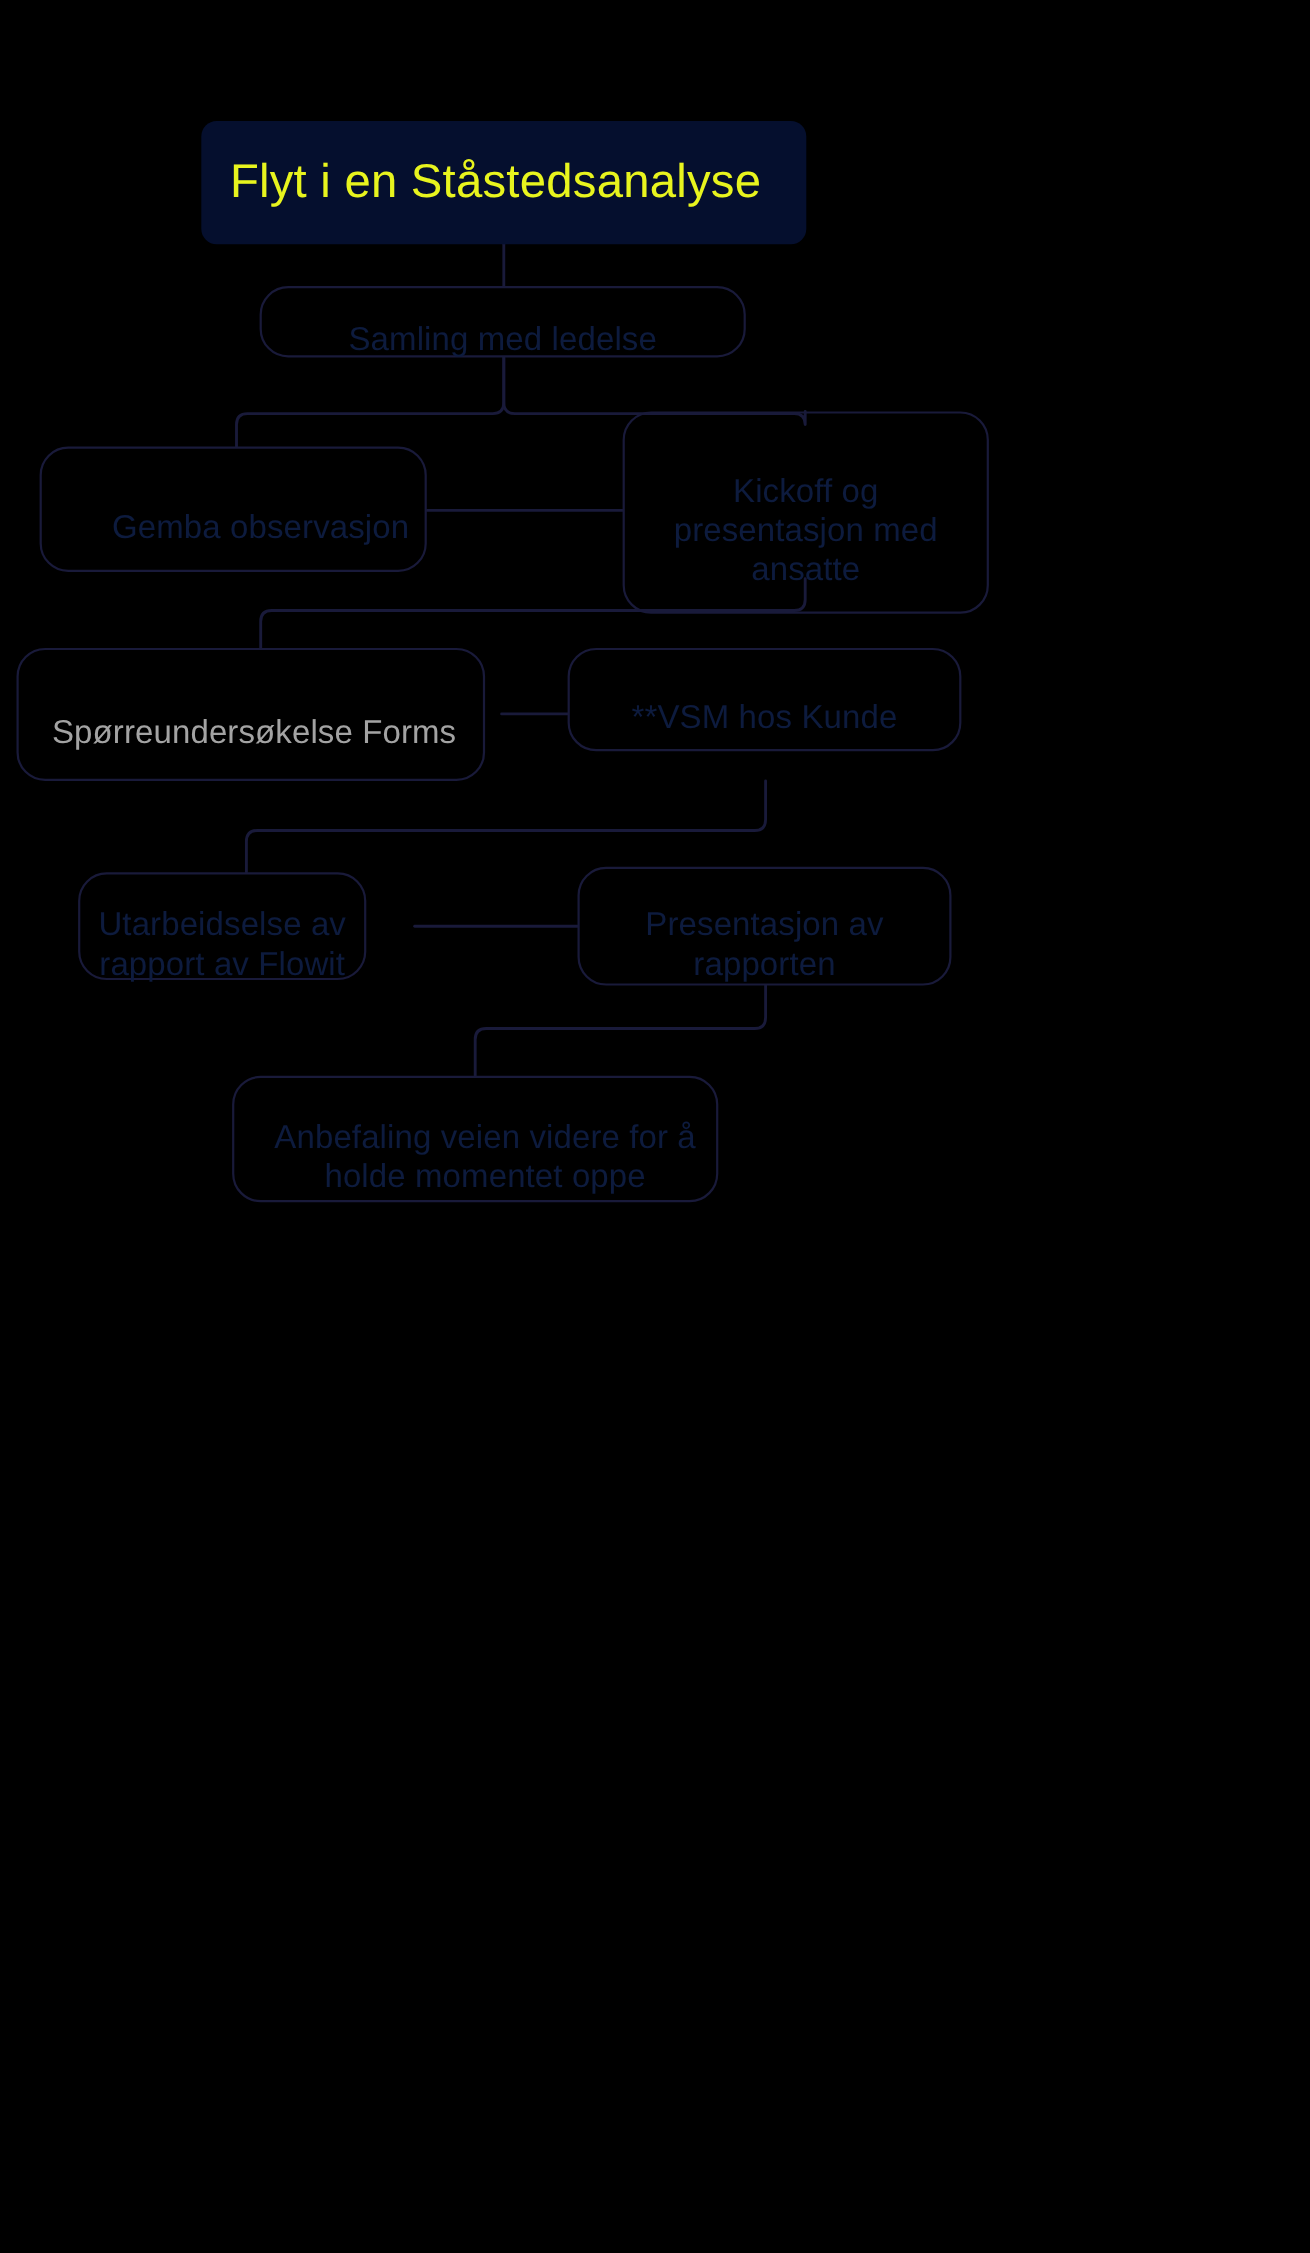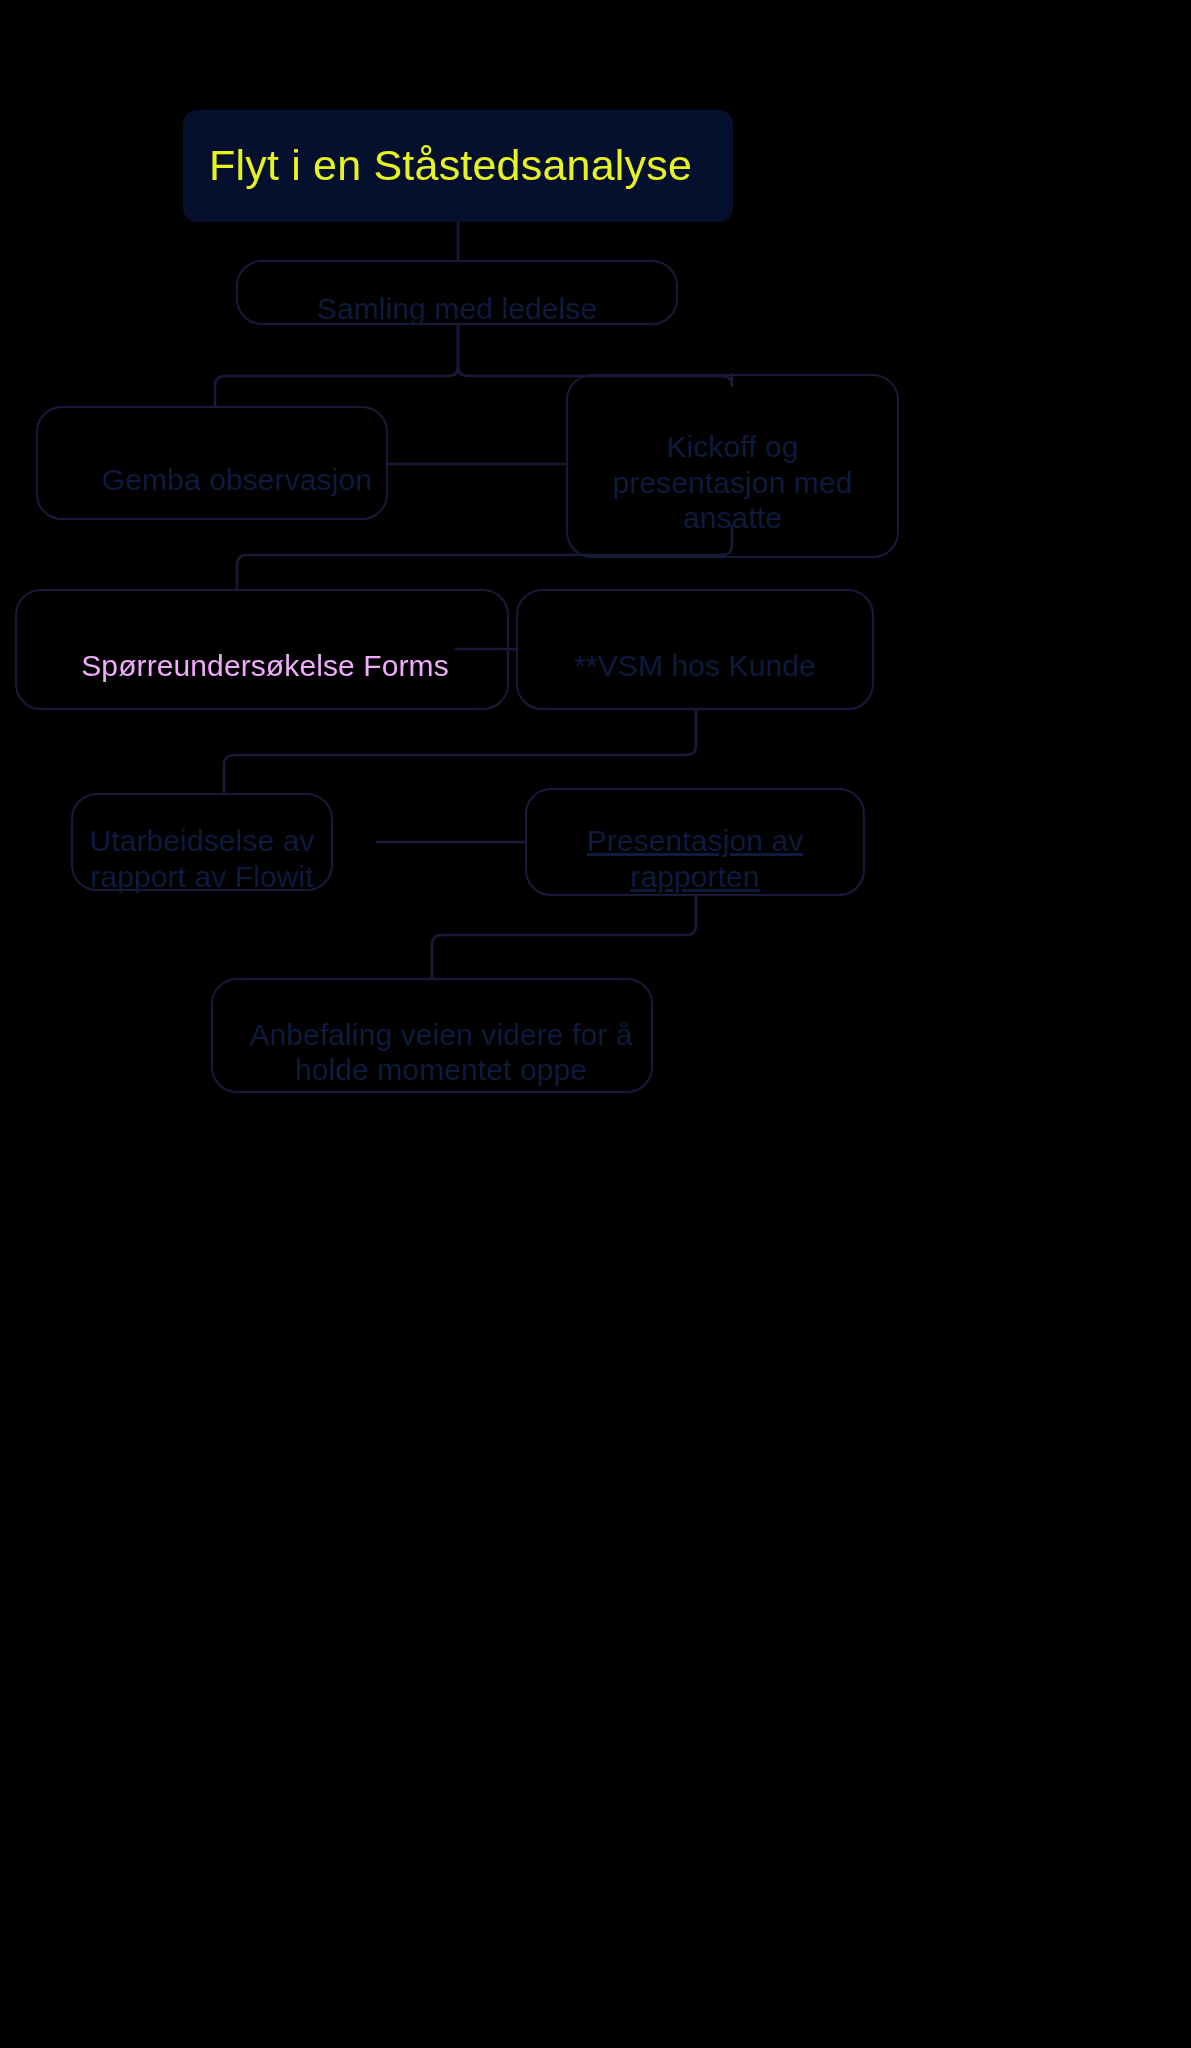--- a/index.html
+++ b/index.html
@@ -104,31 +104,31 @@
       <span class="label">Samling med ledelse</span>
     </div>
   <div class="node" id="node-gemba" style="left: 36px; top: 406px; width: 352px; height: 114px; border-color: rgb(25, 26, 58); color: rgb(13, 27, 62); justify-content: flex-end;">
       <span class="label">Gemba observasjon</span>
     </div>
   <div class="node" id="node-kickoff" style="left: 566px; top: 374px; width: 333px; height: 184px; border-color: rgb(25, 26, 58); color: rgb(13, 27, 62);">
       <span class="label">Kickoff og
 presentasjon med
 ansatte</span>
     </div>
-  <div class="node" id="node-sporre" style="left: 15px; top: 589px; width: 494px; height: 121px; border-color: rgb(25, 26, 58); color: #f0abfc; padding-left: 20px;">
+  <div class="node" id="node-sporre" style="left: 15px; top: 589px; width: 426px; height: 121px; border-color: rgb(25, 26, 58); color: #a3a3a3; padding-left: 20px;">
       <span class="label">Spørreundersøkelse Forms</span>
     </div>
-  <div class="node" id="node-vsm" style="left: 516px; top: 589px; width: 358px; height: 121px; border-color: rgb(25, 26, 58); color: rgb(13, 27, 62);">
+  <div class="node" id="node-vsm" style="left: 516px; top: 589px; width: 358px; height: 94px; border-color: rgb(25, 26, 58); color: rgb(13, 27, 62);">
       <span class="label">**VSM hos Kunde</span>
     </div>
   <div class="node" id="node-rapport" style="left: 71px; top: 793px; width: 262px; height: 98px; border-color: rgb(25, 26, 58); color: rgb(13, 27, 62);">
       <span class="label">Utarbeidselse av
 rapport av Flowit</span>
     </div>
-  <div class="node" id="node-presentasjon" style="left: 525px; top: 788px; width: 340px; height: 108px; border-color: rgb(25, 26, 58); color: rgb(13, 27, 62); text-decoration: underline;">
+  <div class="node" id="node-presentasjon" style="left: 525px; top: 788px; width: 340px; height: 108px; border-color: rgb(25, 26, 58); color: rgb(13, 27, 62);">
       <span class="label">Presentasjon av
 rapporten</span>
     </div>
   <div class="node" id="node-anbefaling" style="left: 211px; top: 978px; width: 442px; height: 115px; border-color: rgb(25, 26, 58); color: rgb(13, 27, 62); padding-left: 32px;">
       <span class="label">Anbefaling veien videre for å
 holde momentet oppe</span>
     </div>
 
 </div>
 

